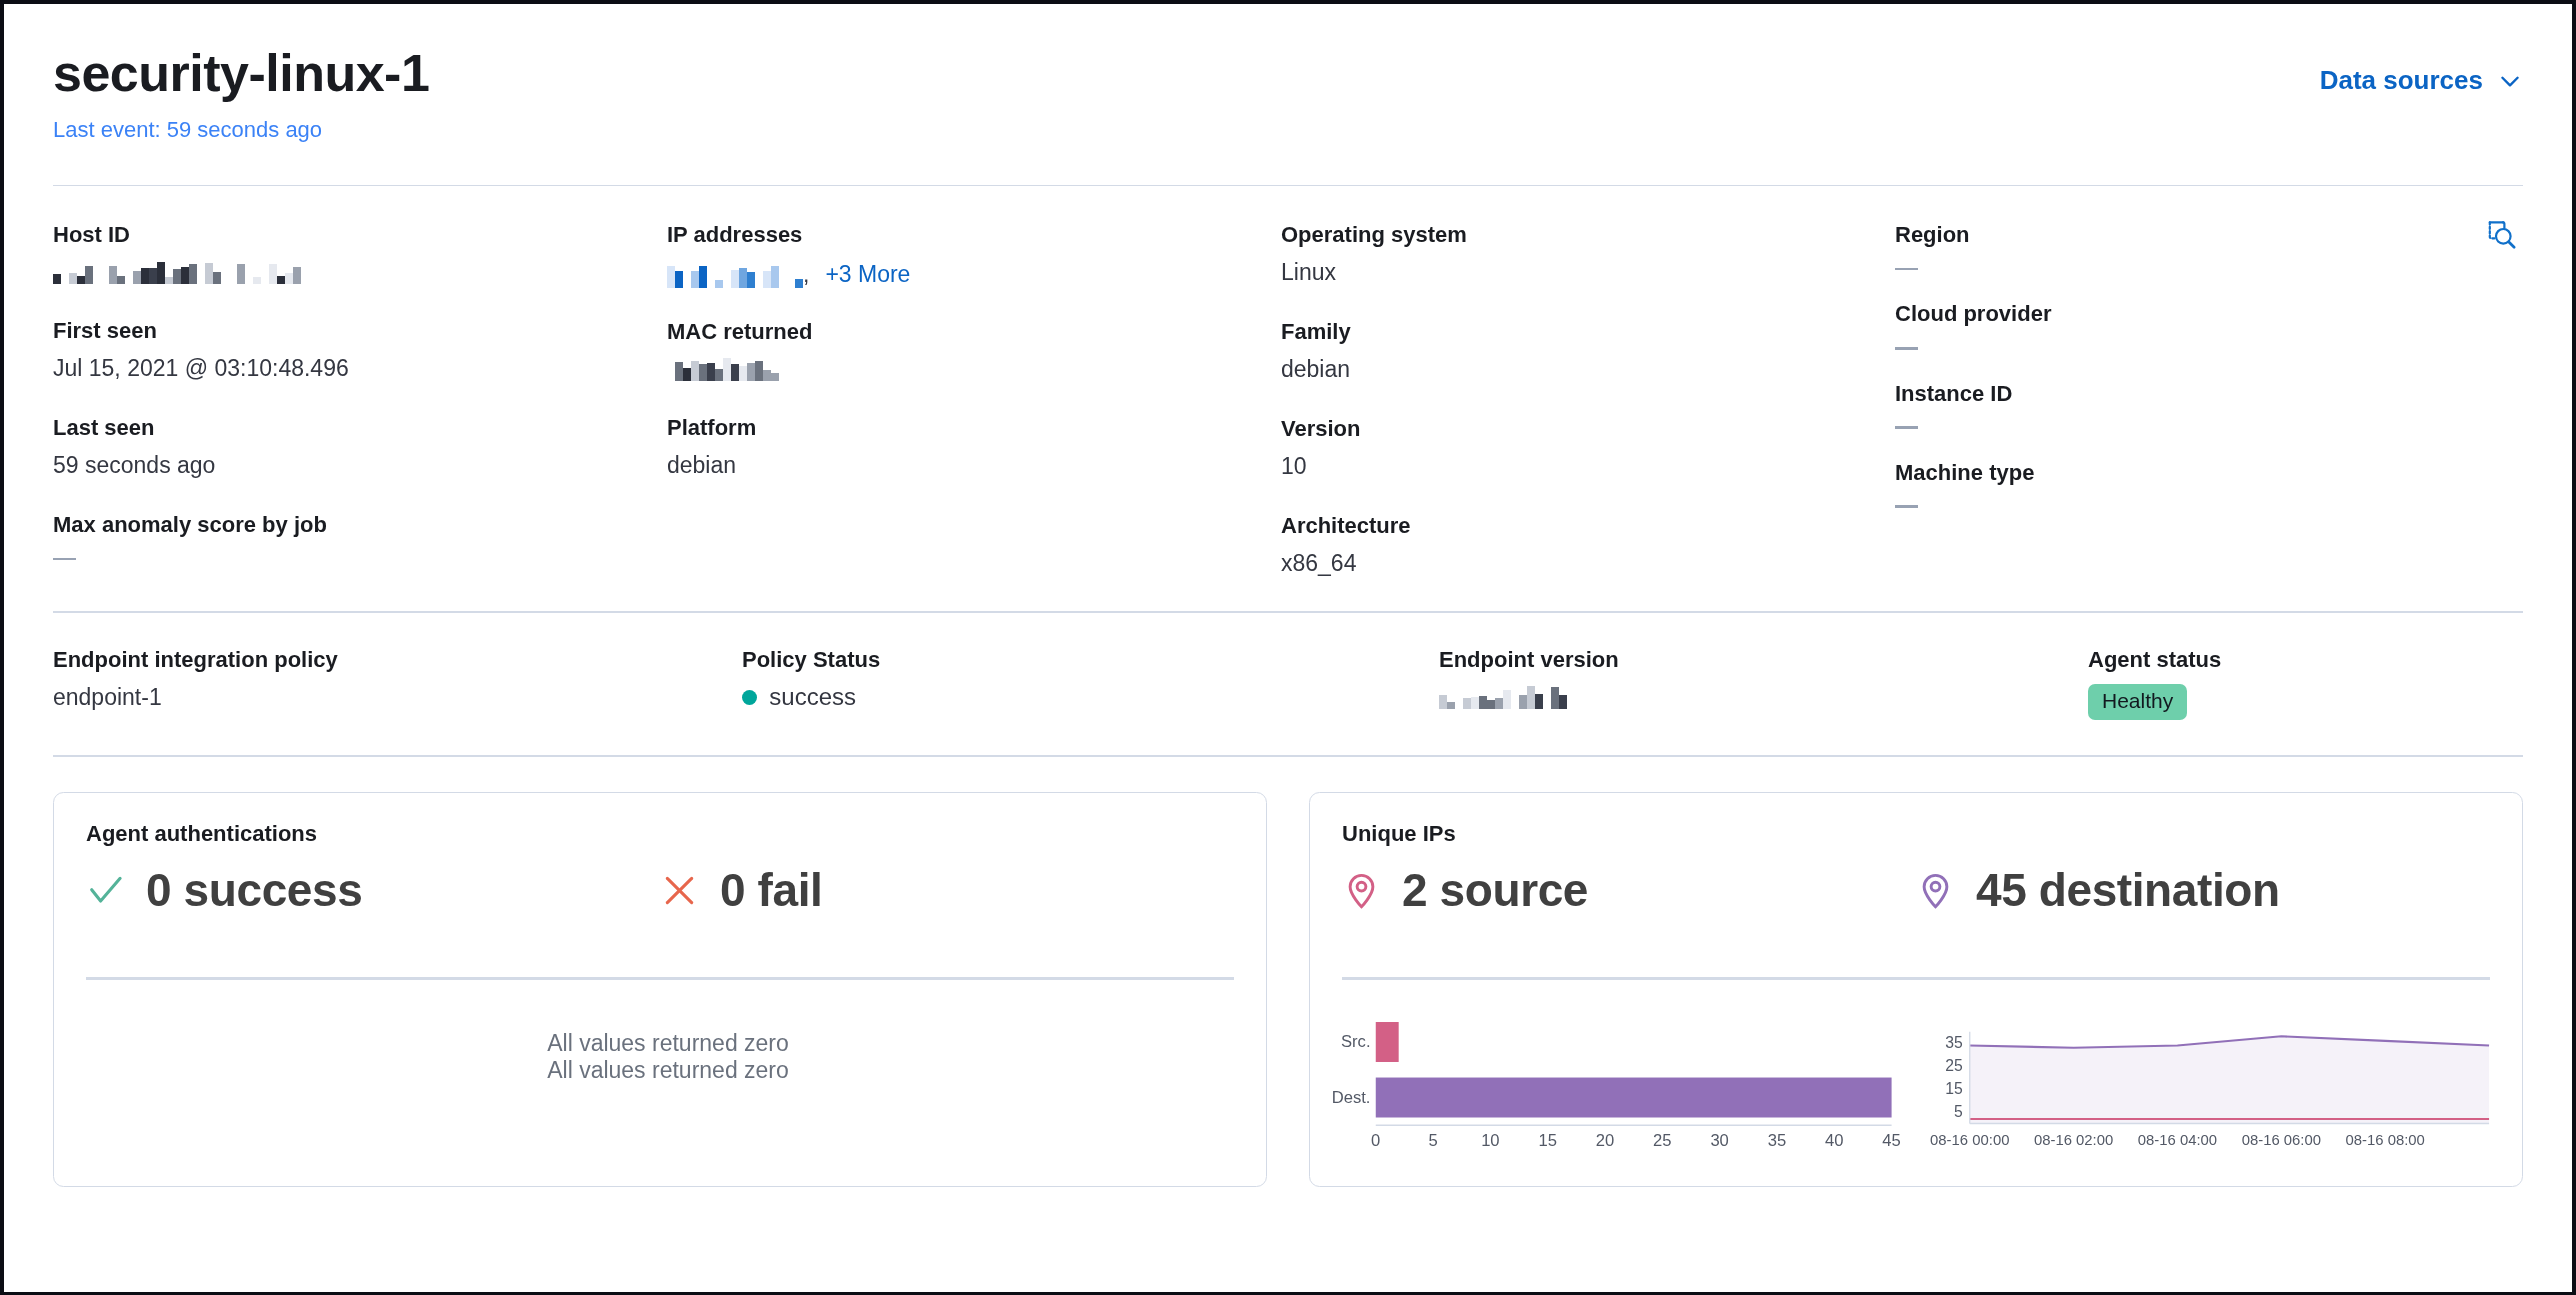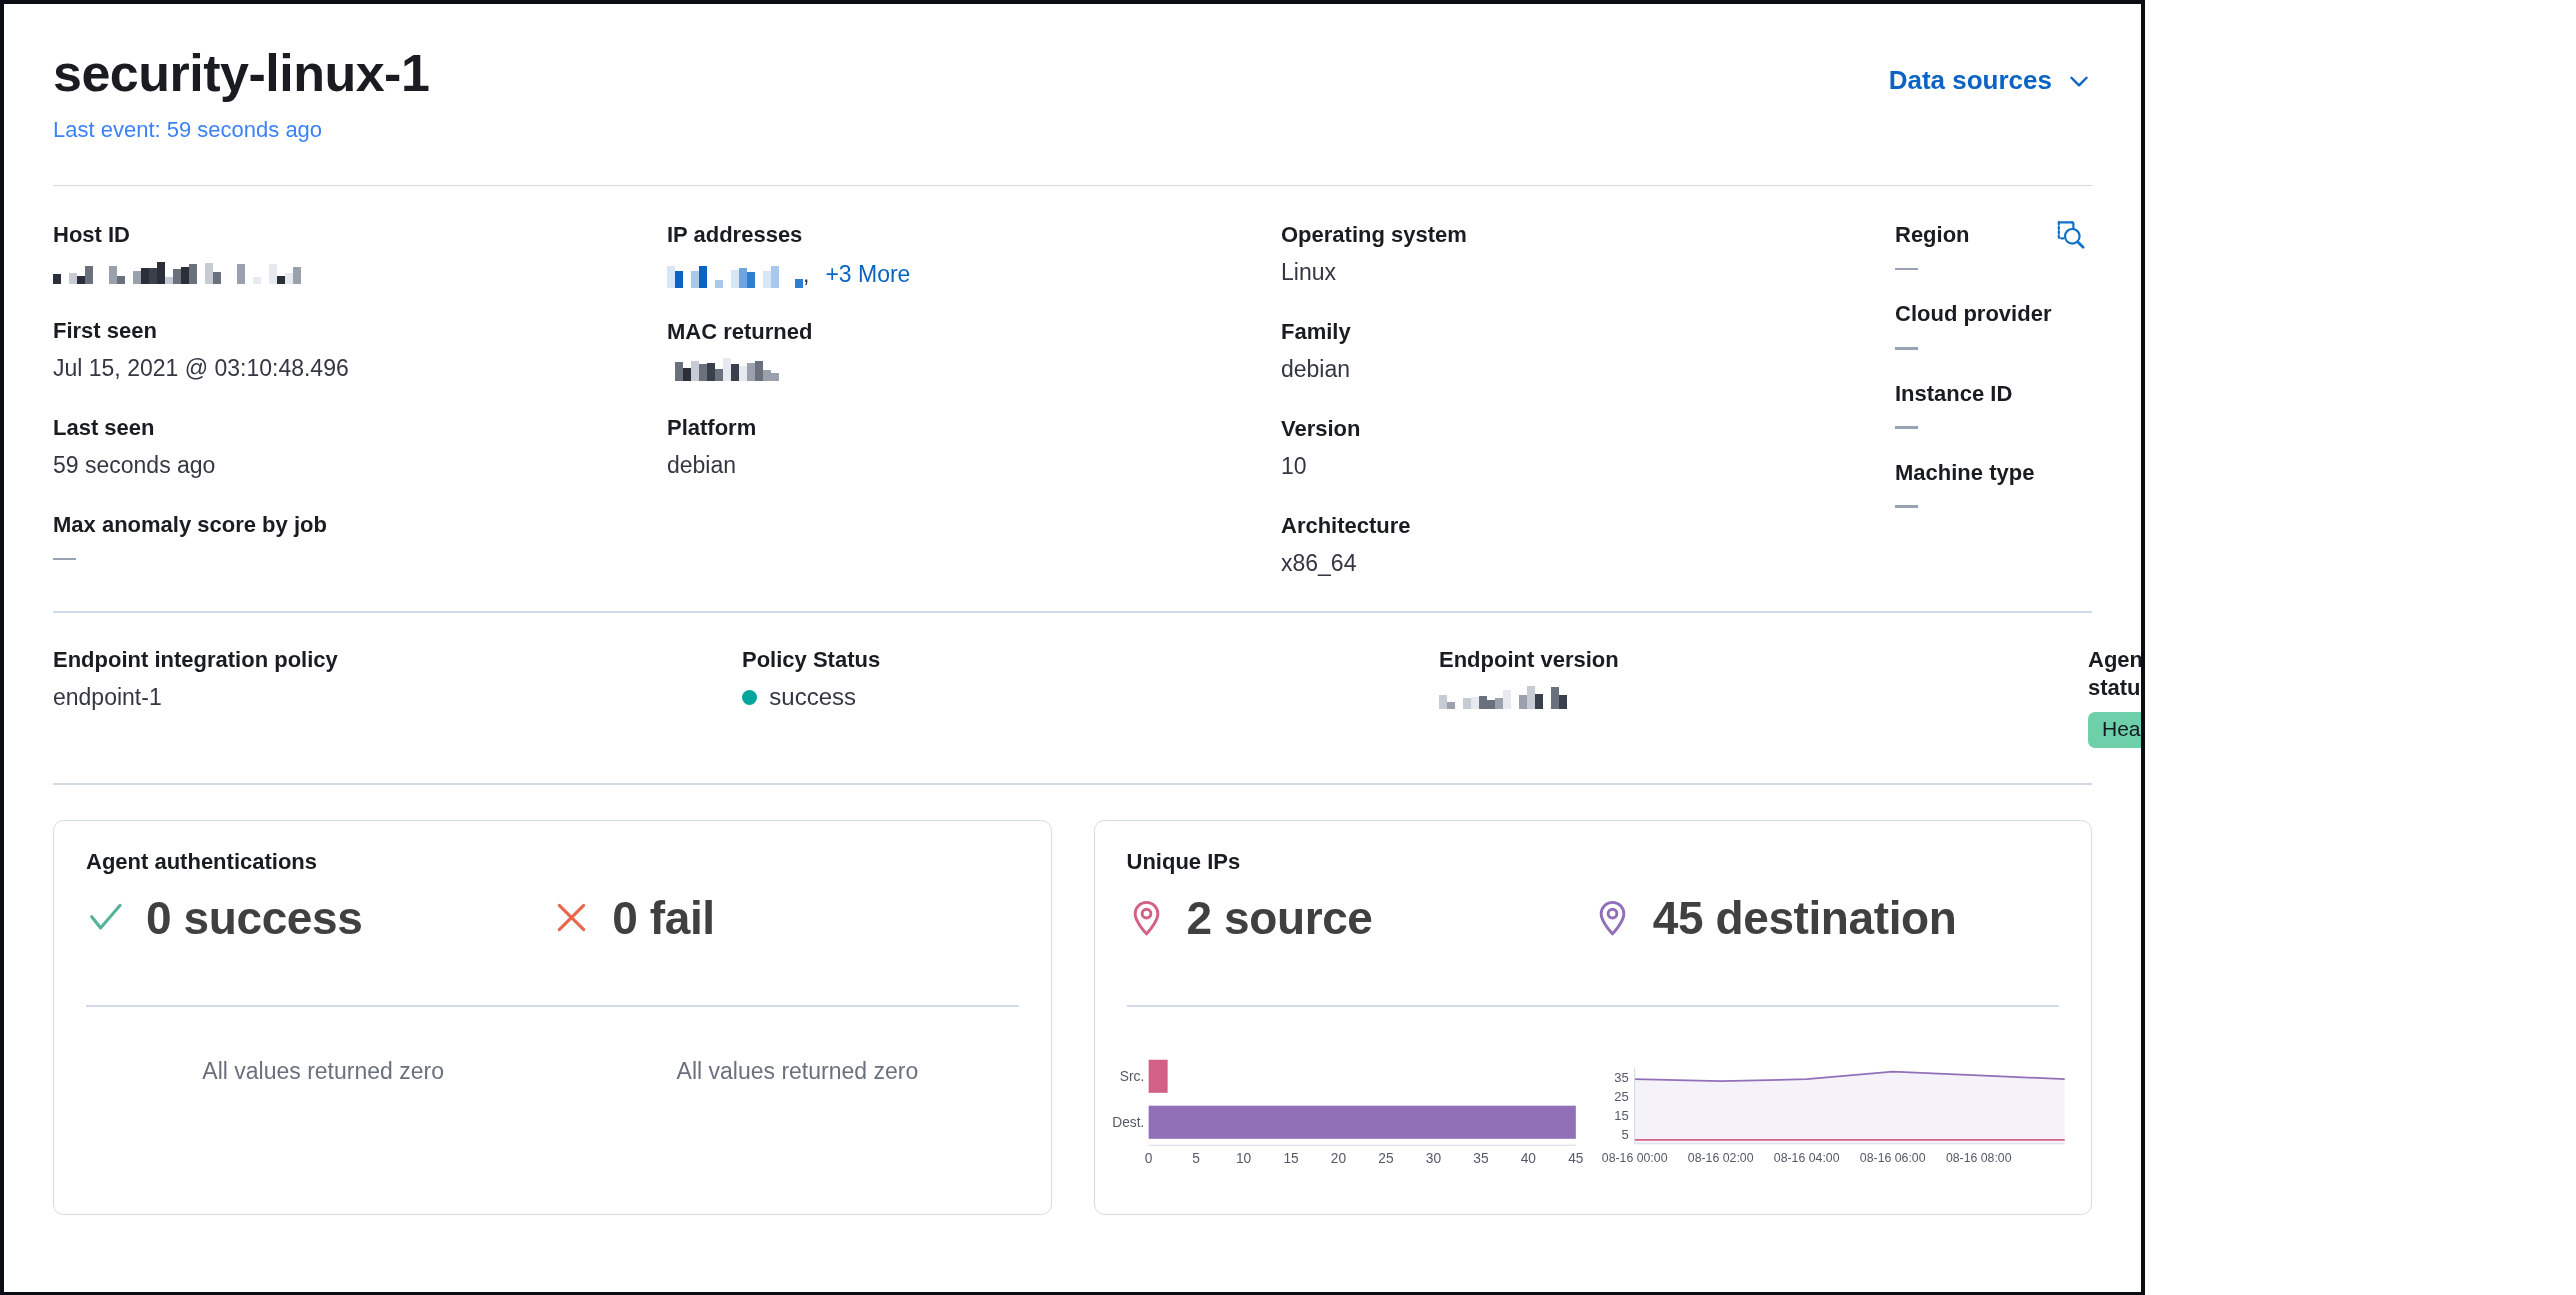--- a/index.html
+++ b/index.html
@@ -4,21 +4,21 @@
 <style>
   * { box-sizing: border-box; margin: 0; padding: 0; }
   html, body {
     width: 2576px; height: 1296px;
     background: #ffffff;
     font-family: "Liberation Sans", sans-serif;
     -webkit-font-smoothing: antialiased;
   }
   .page {
     position: relative;
-    width: 2145px; height: 1296px;
+    width: 2576px; height: 1296px;
     background: #ffffff;
     border: 4.4px solid #0b0d14;
     overflow: hidden;
   }
   .inner {
     position: absolute;
     left: 0; top: 0; right: 0; bottom: 0;
     background: #ffffff;
     padding: 42px 49px 0 49px;
   }
@@ -109,20 +109,21 @@
     font-size: 46px; font-weight: 700; color: #404040; letter-spacing: -0.4px;
     white-space: nowrap;
   }
   .card-divider {
     position: absolute; left: 32px; right: 32px; top: 184px;
     height: 2.6px; background: #d3dae6;
   }
   .zero-row {
     position: absolute; left: 32px; right: 16px; top: 237px;
     display: flex;
+    flex-direction: column;
   }
   .zero-row > div {
     flex: 1 1 0; text-align: center;
     font-size: 23px; color: #6a717d;
   }
 
   .viz-row {
     position: absolute; left: 16px; right: 16px; top: 209px;
     display: flex; gap: 8.8px;
   }

